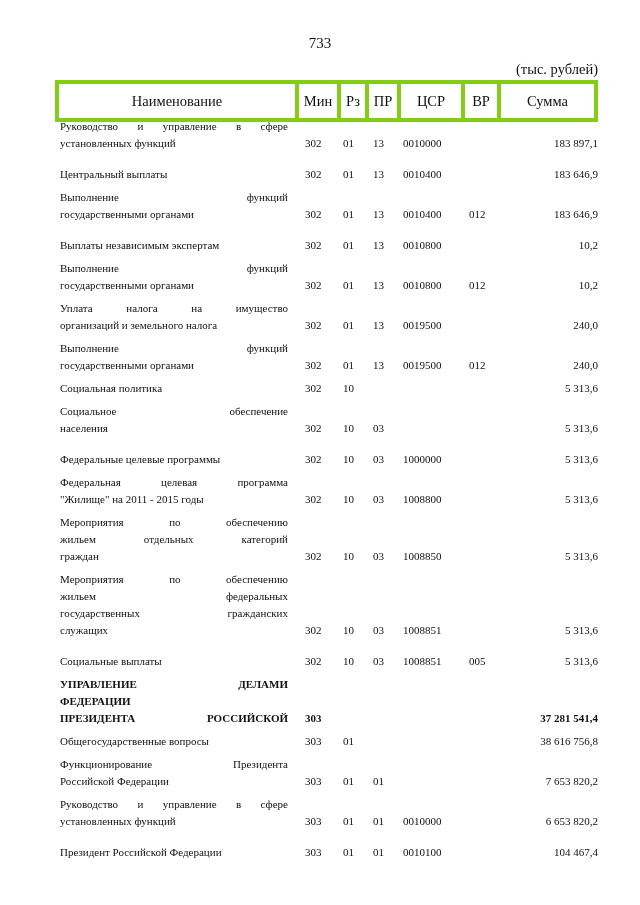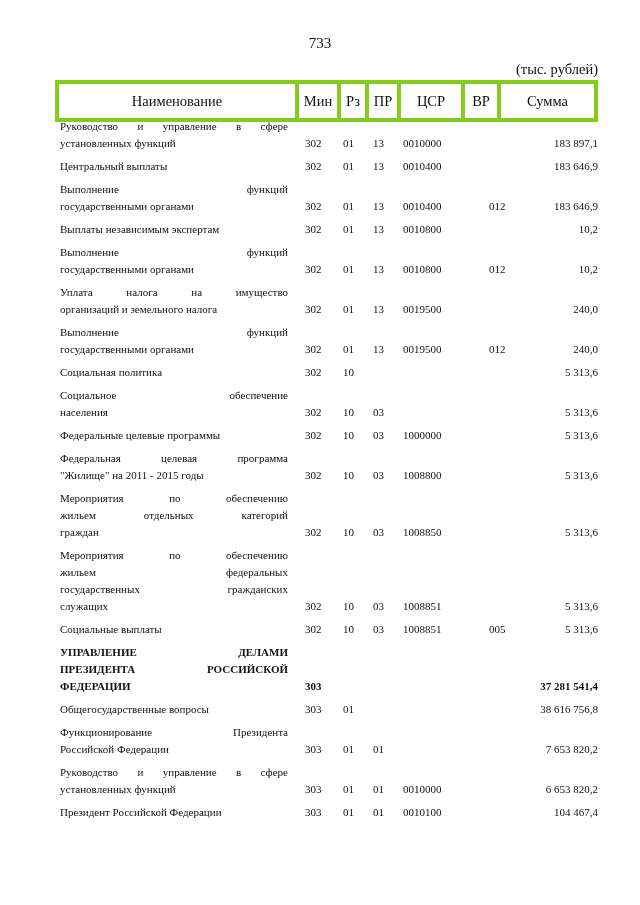--- a/index.html
+++ b/index.html
@@ -10,22 +10,22 @@
   table.header { position: absolute; top: 80px; left: 55px; width: 543px; border-collapse: collapse; }
   table.header td { border: 4px solid #84cc16; height: 34px; text-align: center; font-size: 14.5px; padding: 0; }
   .rows { position: absolute; top: 118px; left: 60px; width: 538px; }
   .row { display: flex; align-items: flex-end; font-size: 11px; line-height: 17px; margin-bottom: 6px; }
   .row .name { width: 228px; text-align: justify; text-align-last: left; }
   .row .name .ln { display: block; text-align: justify; text-align-last: justify; }
   .row .name .ln.last { text-align-last: left; }
   .row .min { width: 38px; margin-left: 17px; }
   .row .rz { width: 30px; }
   .row .pr { width: 30px; }
-  .row .csr { width: 66px; }
-  .row .vr { width: 40px; margin-left: 20px; }
+  .row .csr { width: 66px; margin-top: 8px; }
+  .row .vr { width: 40px; }
   .row .sum { flex: 1; text-align: right; }
   .row.bold { font-weight: bold; }
 </style>
 </head>
 <body>
 
 <div class="page-number">733</div>
 <div class="units">(тыс. рублей)</div>
 
 <table class="header">
@@ -205,22 +205,22 @@
       <div class="min">302</div>
       <div class="rz">10</div>
       <div class="pr">03</div>
       <div class="csr">1008851</div>
       <div class="vr">005</div>
       <div class="sum">5 313,6</div>
     </div>
     <div class="row bold">
       <div class="name">
         <span class="ln">УПРАВЛЕНИЕ ДЕЛАМИ</span>
+        <span class="ln last">ФЕДЕРАЦИИ</span>
         <span class="ln">ПРЕЗИДЕНТА РОССИЙСКОЙ</span>
-        <span class="ln last">ФЕДЕРАЦИИ</span>
       </div>
       <div class="min">303</div>
       <div class="rz"></div>
       <div class="pr"></div>
       <div class="csr"></div>
       <div class="vr"></div>
       <div class="sum">37 281 541,4</div>
     </div>
     <div class="row">
       <div class="name">

